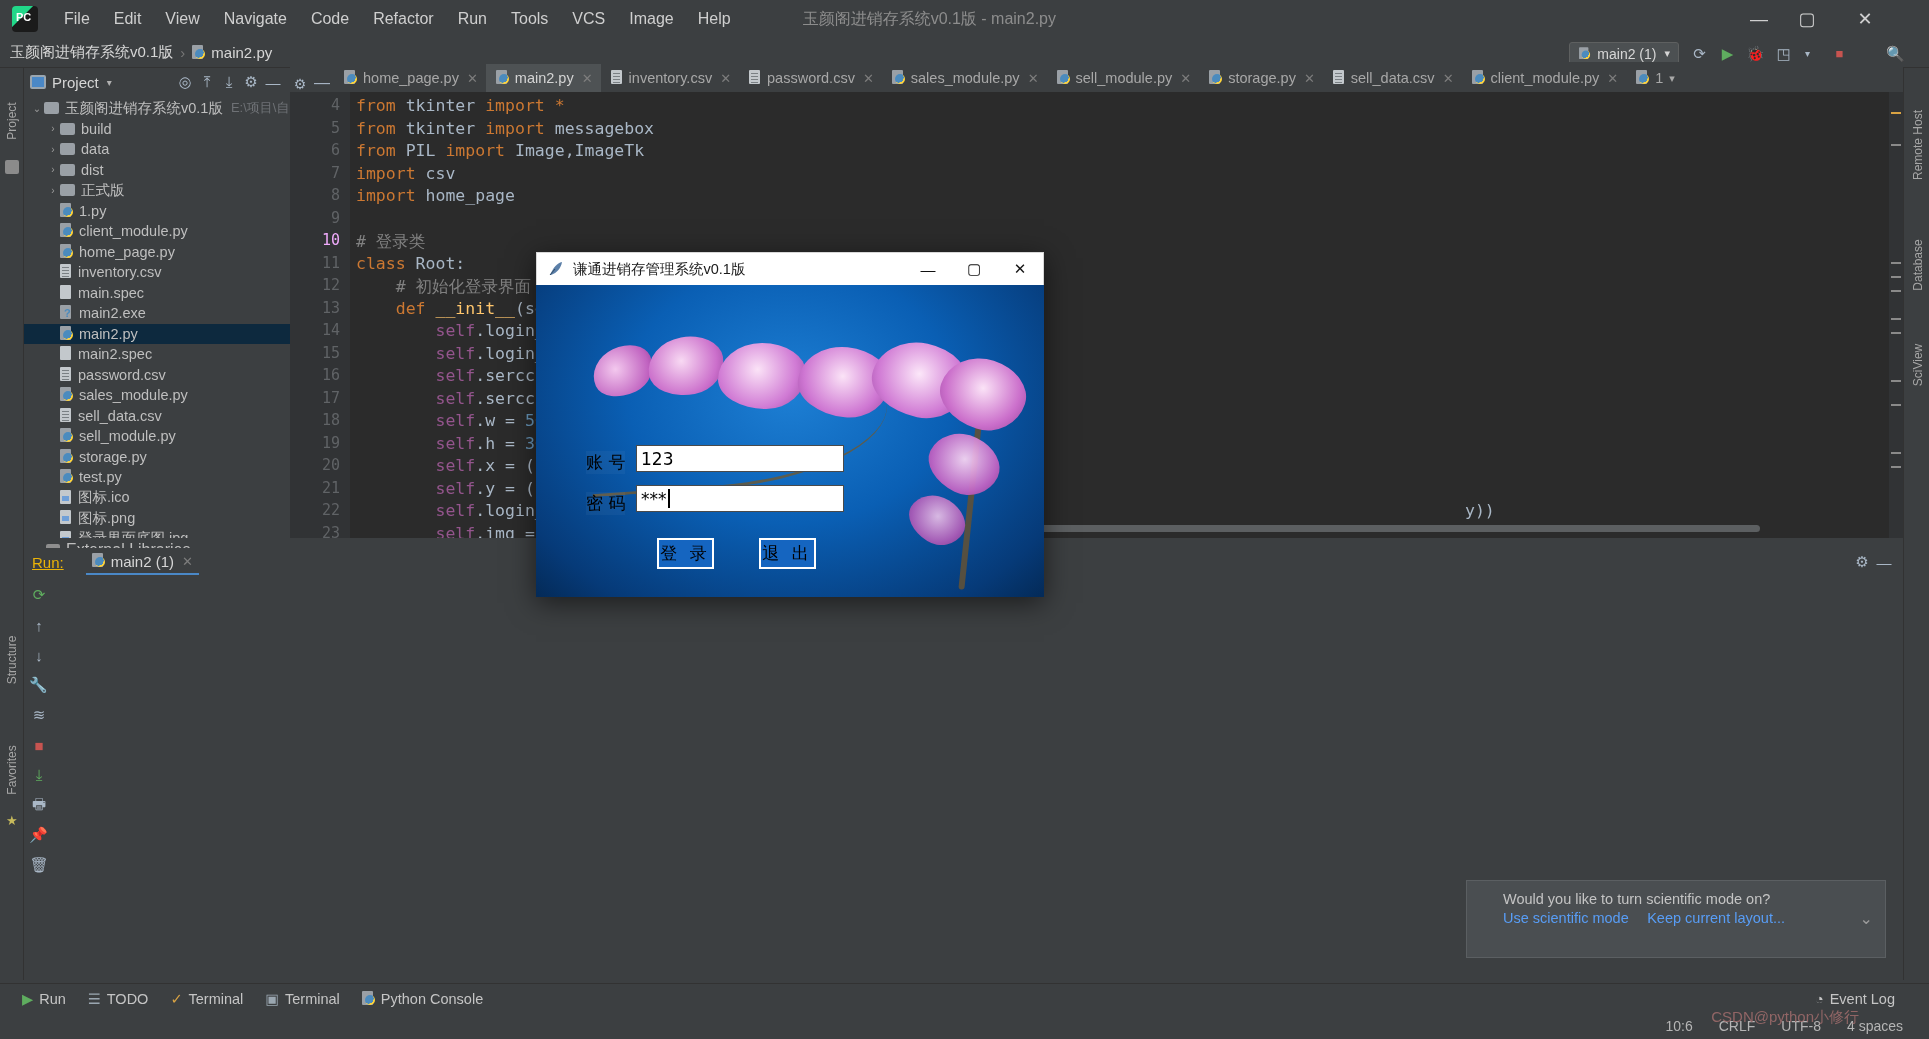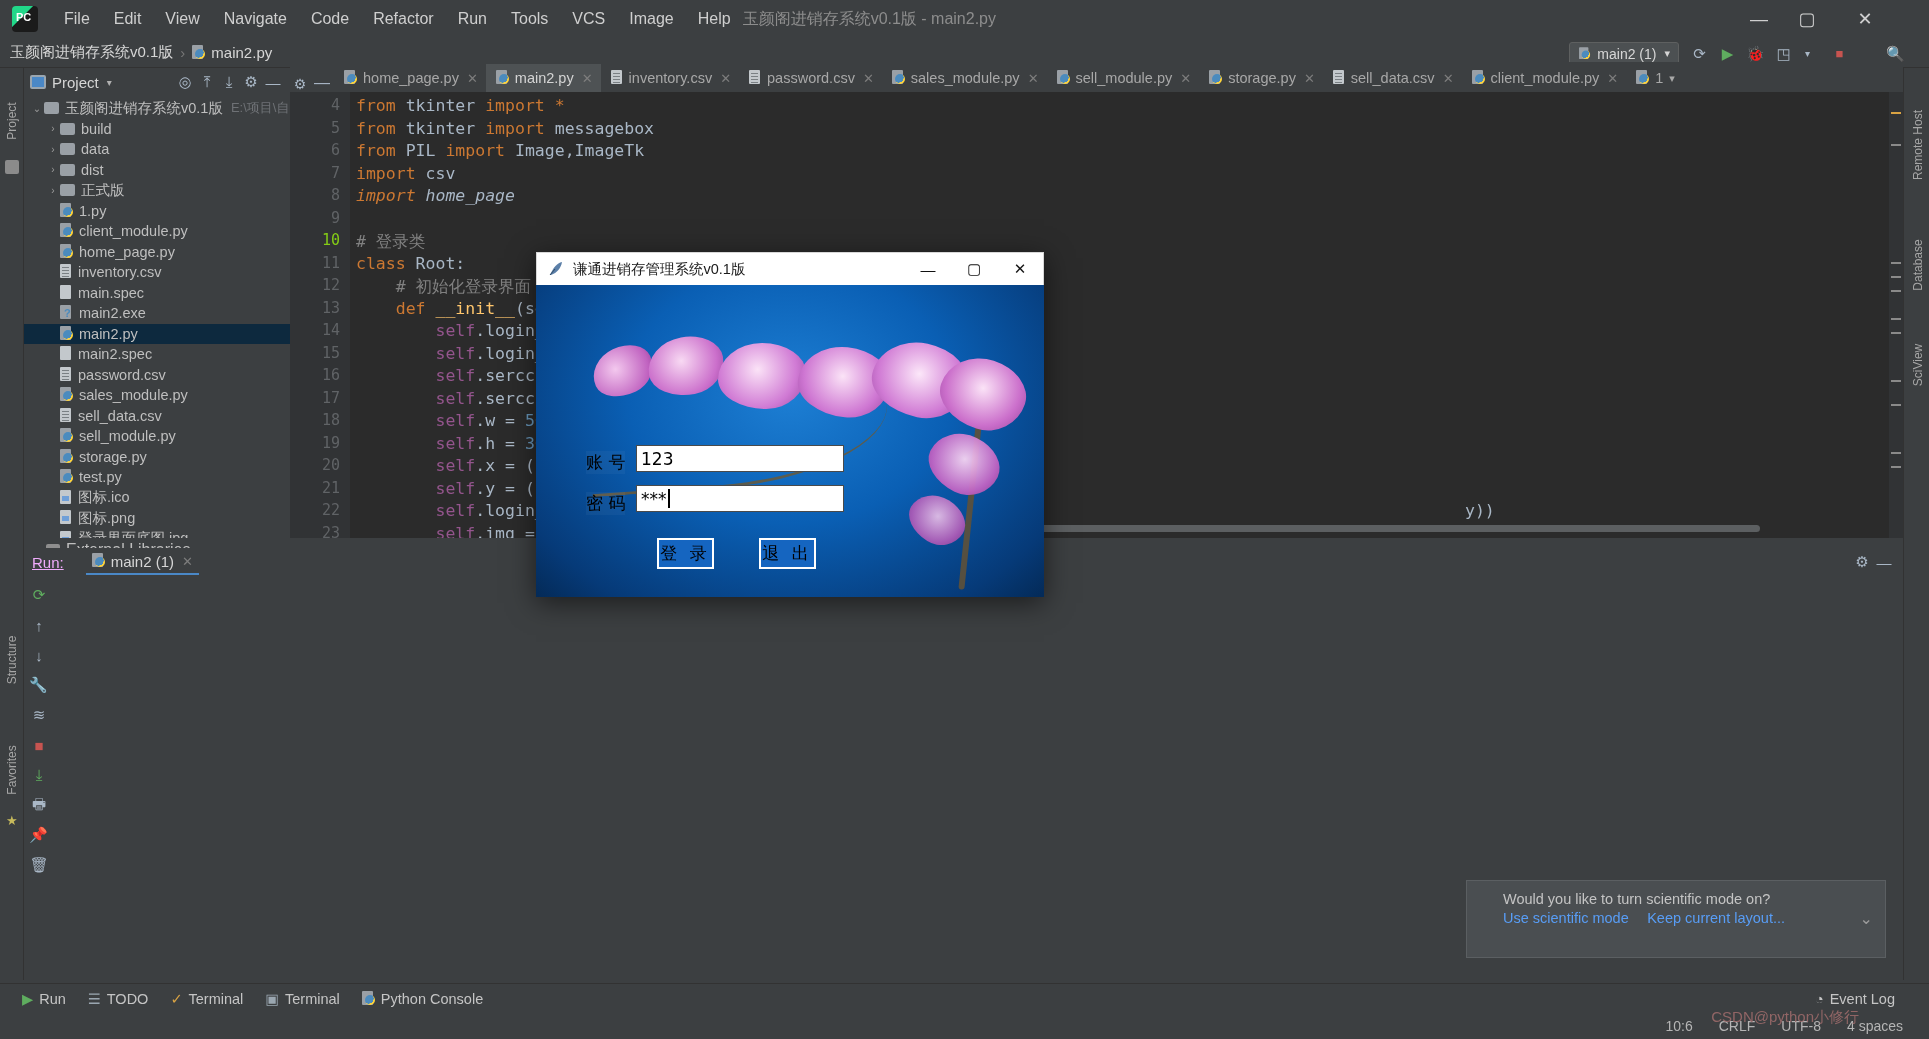--- a/index.html
+++ b/index.html
@@ -9,21 +9,21 @@
 
   
   #titlebar { position:absolute; left:0; top:0; width:1929px; height:38px;
               background:#3c3f41; display:flex; align-items:center; }
   #app-logo { width:26px; height:26px; margin-left:12px; border-radius:4px;
               background:linear-gradient(135deg,#21d789 0%,#21d789 40%,#1b1b1b 41%,#1b1b1b 100%);
               position:relative; flex:0 0 auto; }
   #app-logo::after { content:"PC"; position:absolute; left:4px; top:5px;
               font-size:11px; font-weight:bold; color:#fff; }
   .menu-item { padding:4px 12px; font-size:16px; color:#cfcfcf; cursor:default; white-space:nowrap;}
-  #win-title { color:#8d8d8d; font-size:16px; white-space:nowrap; }
+  #win-title { margin-left:60px; color:#8d8d8d; font-size:16px; white-space:nowrap; }
   .wbtn { position:absolute; top:0; height:38px; width:48px; color:#cfcfcf;
           display:flex; align-items:center; justify-content:center; font-size:18px; }
   #wb-min { right:146px; } #wb-max { right:98px; } #wb-close { right:40px; }
 
   
   #navbar { position:absolute; left:0; top:38px; width:1929px; height:30px;
             background:#3c3f41; display:flex; align-items:center; border-bottom:1px solid #323232;}
   #breadcrumb { display:flex; align-items:center; margin-left:10px; font-size:15px; color:#d6d6d6; }
   .crumb-sep { margin:0 7px; color:#777; }
   .pyicon { display:inline-block; width:14px; height:16px; position:relative; margin-right:5px; vertical-align:-3px;}
@@ -77,21 +77,21 @@
   .tab { height:28px; display:flex; align-items:center; padding:0 8px 0 10px;
          font-size:14.5px; color:#a8a8a8; white-space:nowrap; }
   .tab.active { background:#4e5254; color:#d4d4d4; }
   .tab .x { margin-left:8px; color:#7d7d7d; font-size:13px; }
 
   
   #editor { position:absolute; left:290px; top:92px; width:1613px; height:446px;
             background:#2b2b2b; overflow:hidden; font-family:"DejaVu Sans Mono", monospace; }
   #gutter { position:absolute; left:0; top:0; width:60px; height:446px; background:#313335; }
   .lnum { position:absolute; right:10px; font-size:15px; color:#606366; }
-  .lnum.cur { color:#84cc16;text-align:right; }
+  .lnum.cur { color:#f0abfc;text-align:right; }
   .codeline { position:absolute; left:66px; font-size:16.5px; white-space:pre; }
   .kw { color:#cc7832; } .id { color:#a9b7c6; } .self{color:#94558d;} .fn{color:#ffc66d;}
   .num{color:#6897bb;} .cmt{color:#808080;}
   #editor-right-gutter { position:absolute; right:0; top:0; width:14px; height:446px; background:#313335; }
   .warnmark { position:absolute; right:2px; width:10px; height:2px; }
   #inspect-badge { position:absolute; right:40px; top:96px; font-size:14px; color:#c9c9c9; display:flex; align-items:center; gap:6px;}
   #hscroll { position:absolute; left:350px; bottom:6px; width:1120px; height:7px; background:#5c5f61; border-radius:4px;}
 
   
   #runpanel { position:absolute; left:24px; top:548px; width:1879px; height:432px; background:#3c3f41; }
@@ -421,21 +421,21 @@
       <div class="lnum" style="top: 364px;">20</div>
       <div class="lnum" style="top: 386.5px;">21</div>
       <div class="lnum" style="top: 409px;">22</div>
       <div class="lnum" style="top: 431.5px;">23</div>
     </div>
   <div id="code-area">
       <div class="codeline" style="top: 4px;"><span class="kw">from</span> <span class="id">tkinter</span> <span class="kw">import</span> <span class="kw">*</span></div>
       <div class="codeline" style="top: 26.5px;"><span class="kw">from</span> <span class="id">tkinter</span> <span class="kw">import</span> <span class="id">messagebox</span></div>
       <div class="codeline" style="top: 49px;"><span class="kw">from</span> <span class="id">PIL</span> <span class="kw">import</span> <span class="id">Image</span><span class="id">,</span><span class="id">ImageTk</span></div>
       <div class="codeline" style="top: 71.5px;"><span class="kw">import</span> <span class="id">csv</span></div>
-      <div class="codeline" style="top: 94px; font-style: italic;"><span class="kw">import</span> <span class="id">home_page</span></div>
+      <div class="codeline" style="top: 94px;"><span class="kw">import</span> <span class="id">home_page</span></div>
       <div class="codeline" style="top: 116.5px;"></div>
       <div class="codeline" style="top: 139px;"><span class="cmt"># 登录类</span></div>
       <div class="codeline" style="top: 161.5px;"><span class="kw">class</span> <span class="id">Root</span><span class="id">:</span></div>
       <div class="codeline" style="top: 184px;"><span class="cmt">    # 初始化登录界面</span></div>
       <div class="codeline" style="top: 206.5px;">    <span class="kw">def</span> <span class="fn">__init__</span><span class="id">(</span><span class="id">sel</span></div>
       <div class="codeline" style="top: 229px;">        <span class="self">self</span><span class="id">.</span><span class="id">login_w</span></div>
       <div class="codeline" style="top: 251.5px;">        <span class="self">self</span><span class="id">.</span><span class="id">login_w</span></div>
       <div class="codeline" style="top: 274px;">        <span class="self">self</span><span class="id">.</span><span class="id">serccn_</span></div>
       <div class="codeline" style="top: 296.5px;">        <span class="self">self</span><span class="id">.</span><span class="id">serccn_</span></div>
       <div class="codeline" style="top: 319px;">        <span class="self">self</span><span class="id">.</span><span class="id">w</span> <span class="id">=</span> <span class="num">500</span></div>
@@ -457,21 +457,21 @@
     <div class="warnmark" style="top:288px;background:#8a8a8a;"></div>
     <div class="warnmark" style="top:312px;background:#8a8a8a;"></div>
     <div class="warnmark" style="top:360px;background:#8a8a8a;"></div>
     <div class="warnmark" style="top:374px;background:#8a8a8a;"></div>
   </div>
   <div id="hscroll"></div>
 </div>
 
 <div id="runpanel">
   <div id="run-header">
-    <span style="color:#f0abfc;text-decoration:underline;">Run:</span>
+    <span style="color:#eab308;text-decoration:underline;">Run:</span>
     <div id="run-tab">
       <span class="pyicon"></span>
       <span>main2 (1)</span>
       <span style="margin-left:8px;color:#7d7d7d;font-size:13px;">✕</span>
     </div>
     <div style="flex:1"></div>
     <div class="hdr-icon">⚙</div>
     <div class="hdr-icon">—</div>
   </div>
 </div>

